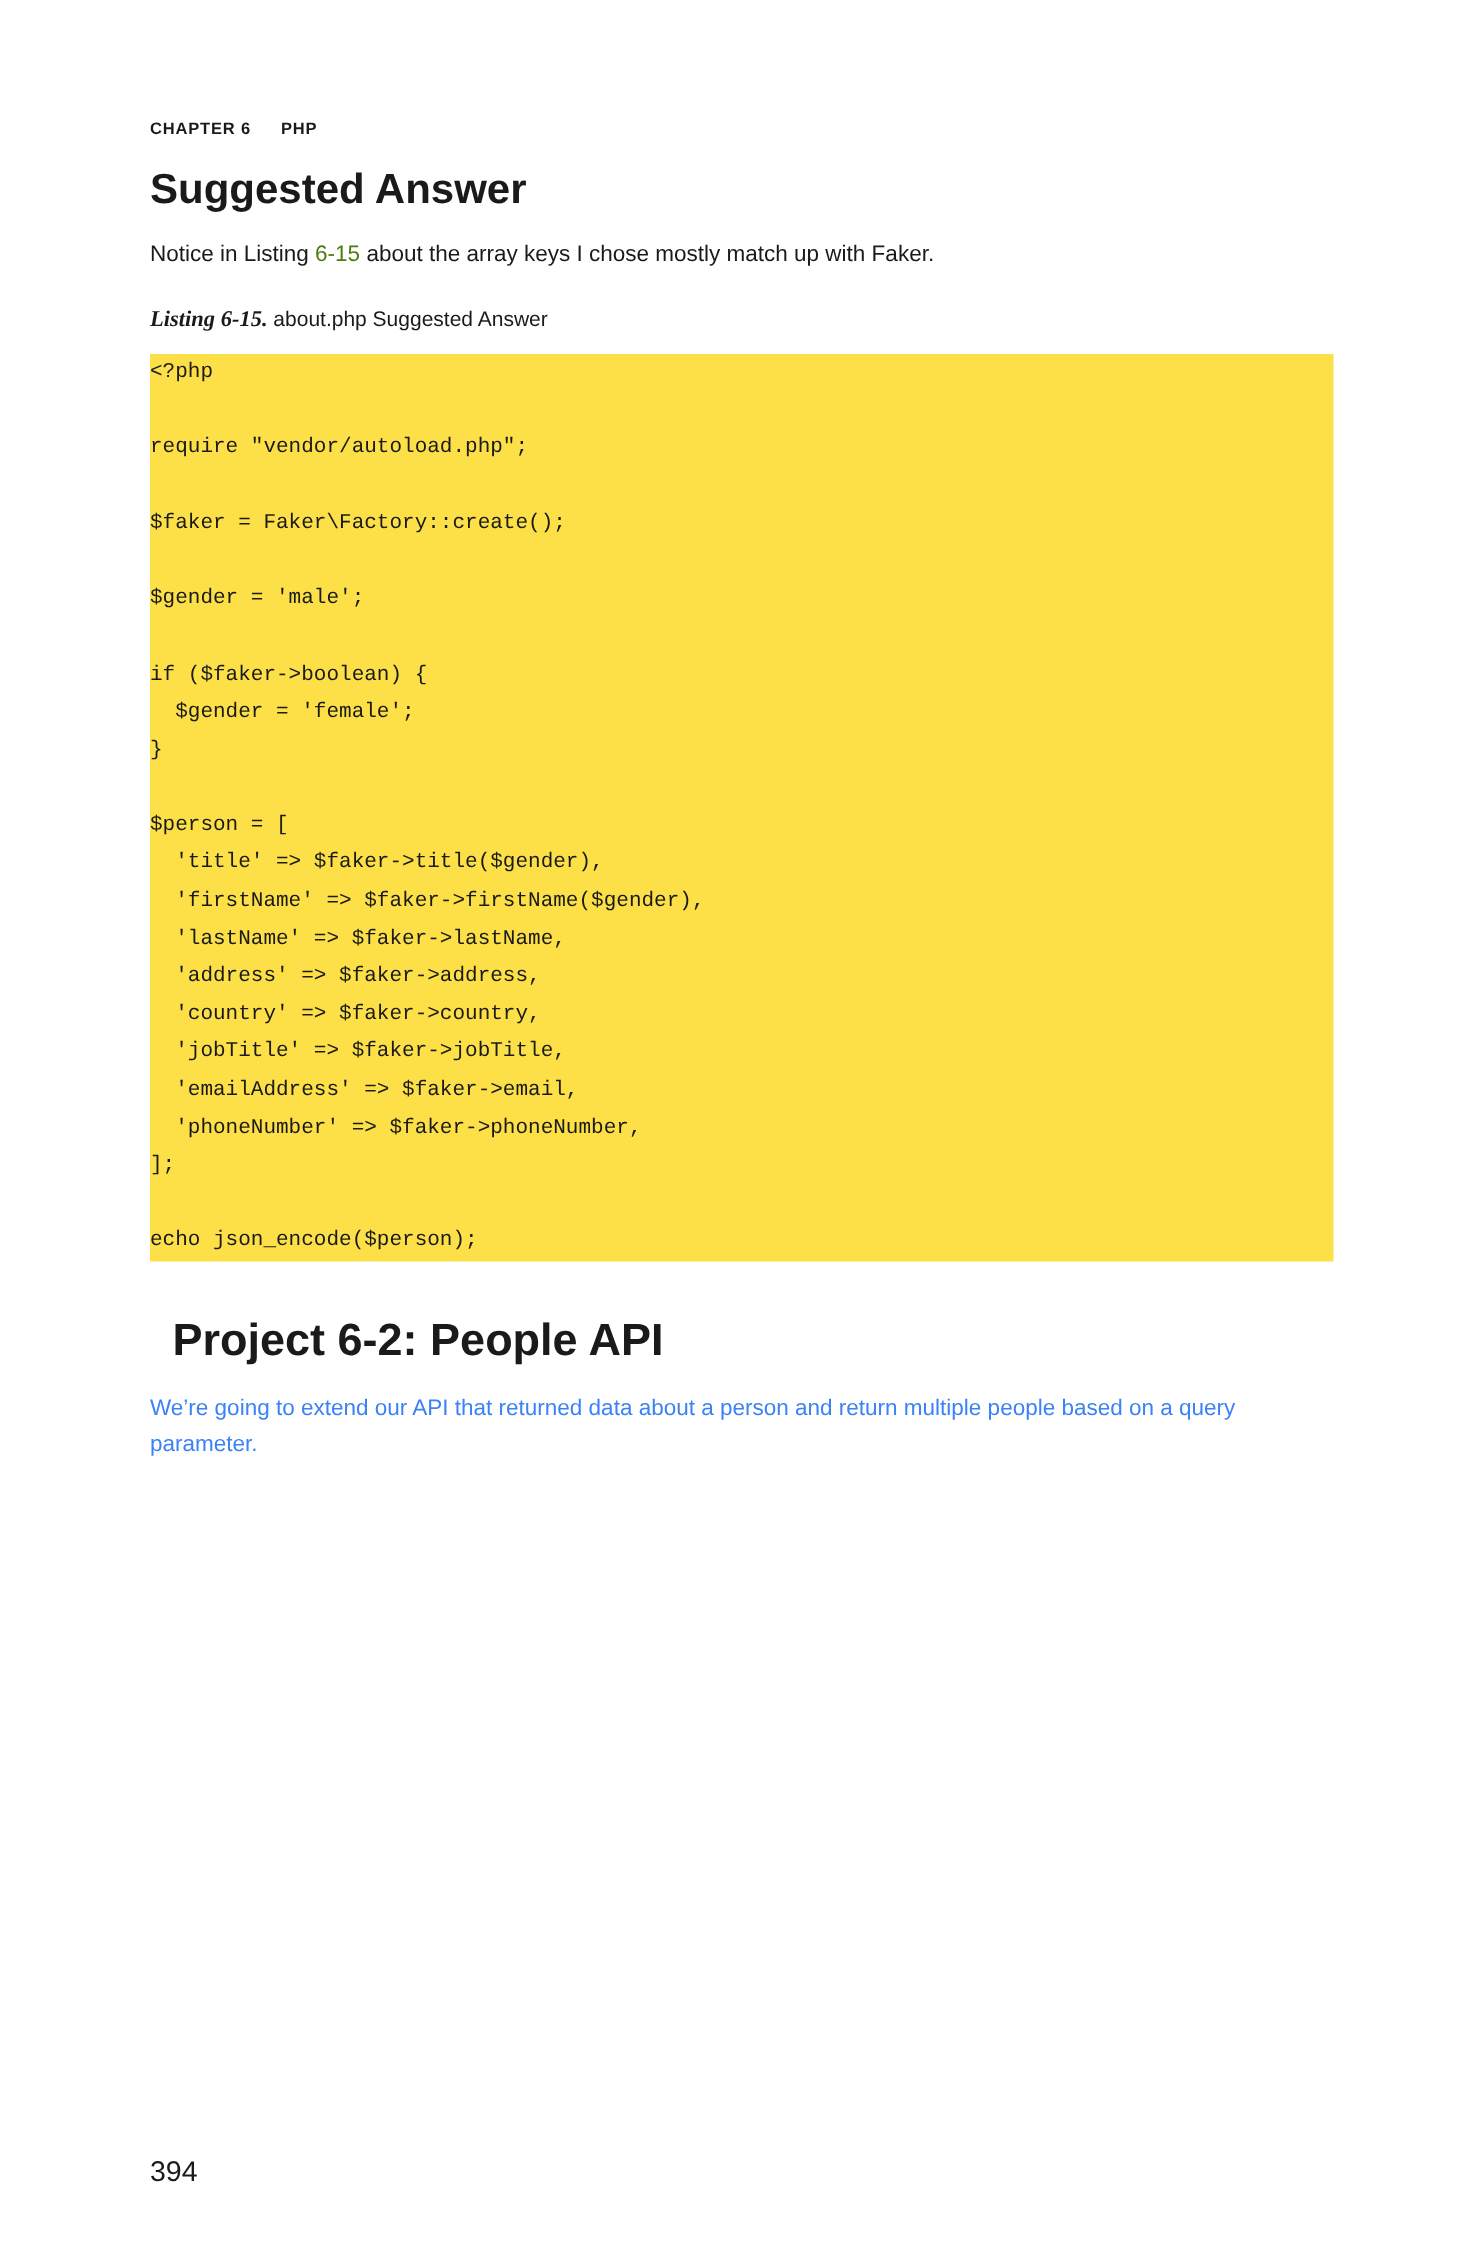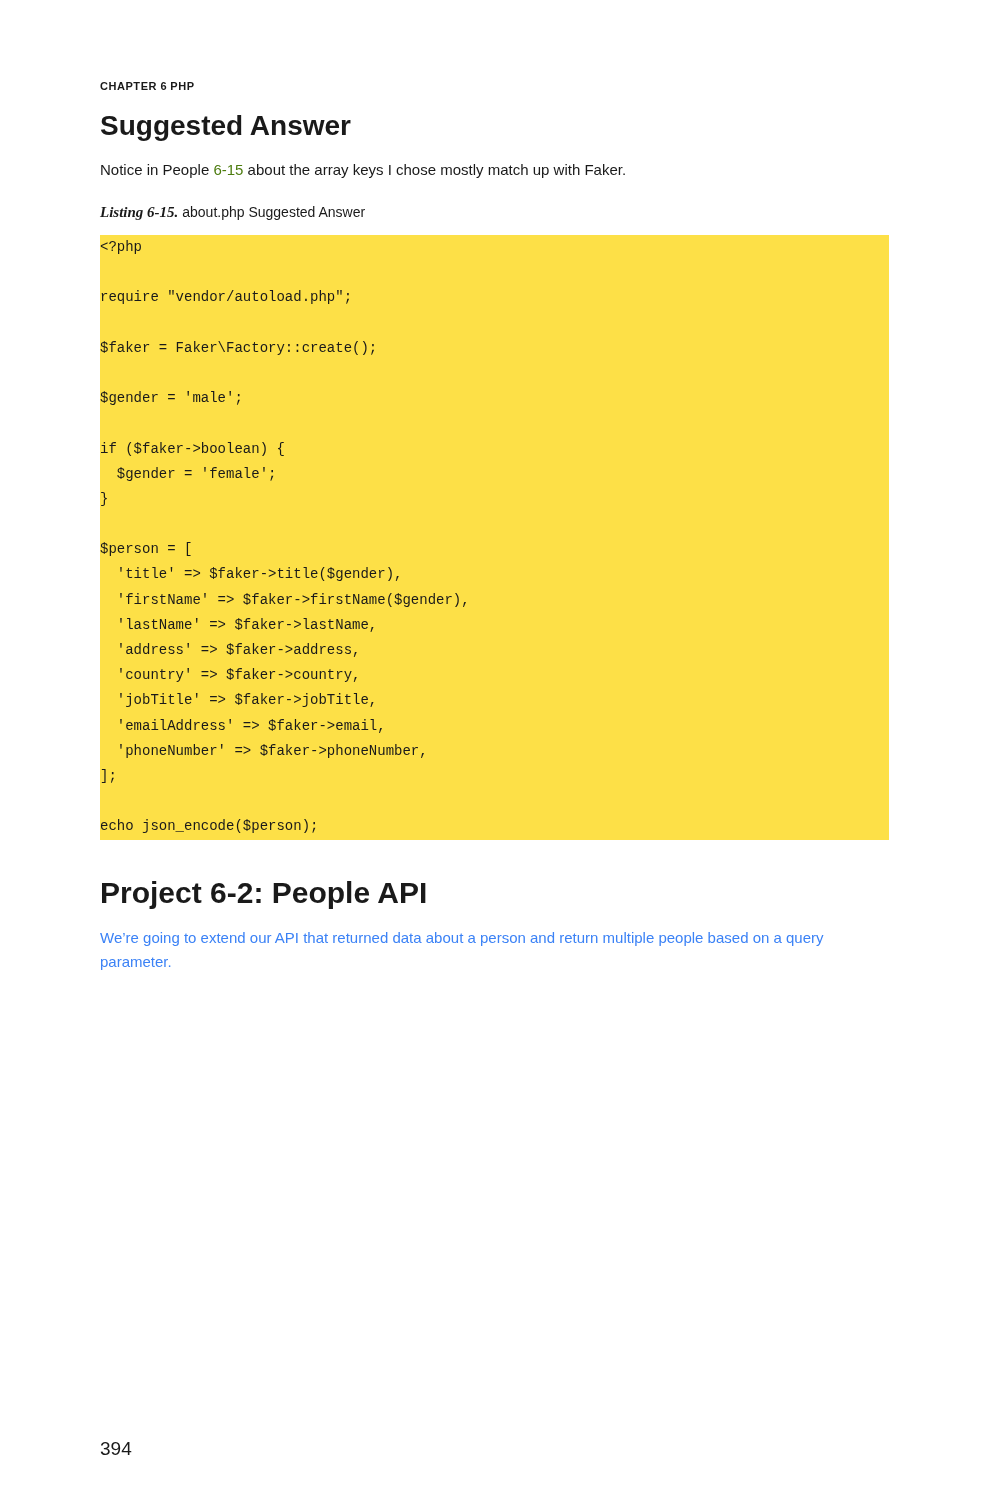--- a/index.html
+++ b/index.html
@@ -18,21 +18,21 @@
     }
 
     .page {
       padding: 80px 100px 80px 100px;
       max-width: 989px;
     }
 
     .chapter-header {
       display: flex;
       align-items: center;
-      gap: 3px;
+      gap: 20px;
       margin-bottom: 18px;
     }
 
     .chapter-label {
       font-family: Arial, Helvetica, sans-serif;
       font-size: 11px;
       font-weight: bold;
       letter-spacing: 0.05em;
       color: #1a1a1a;
       text-transform: uppercase;
@@ -92,20 +92,21 @@
       white-space: pre;
     }
 
     .project-title {
       font-family: Arial, Helvetica, sans-serif;
       font-size: 30px;
       font-weight: bold;
       color: #1a1a1a;
       margin-top: 36px;
       margin-bottom: 16px;
+      margin-left: 15px;
     }
 
     .project-description {
       font-family: Arial, Helvetica, sans-serif;
       font-size: 15px;
       line-height: 1.6;
       color: #3b82f6;
       margin-bottom: 24px;
     }
 
@@ -125,21 +126,21 @@
 <div class="page">
 
   <div class="chapter-header">
     <span class="chapter-label">CHAPTER 6</span>
     <span class="chapter-topic">PHP</span>
   </div>
 
   <h2 class="section-title">Suggested Answer</h2>
 
   <p class="intro-text">
-    <span>Notice in People </span><a class="listing-ref">6-15</a><span> about the array keys I chose mostly match up with Faker.</span>
+    <span>Notice in Listing </span><a class="listing-ref">6-15</a><span> about the array keys I chose mostly match up with Faker.</span>
   </p>
 
   <p class="listing-label">
     <span class="listing-label-bold">Listing 6-15.</span><span>  about.php Suggested Answer</span>
   </p>
 
   <div class="code-block">&lt;?php
 
 require "vendor/autoload.php";
 

